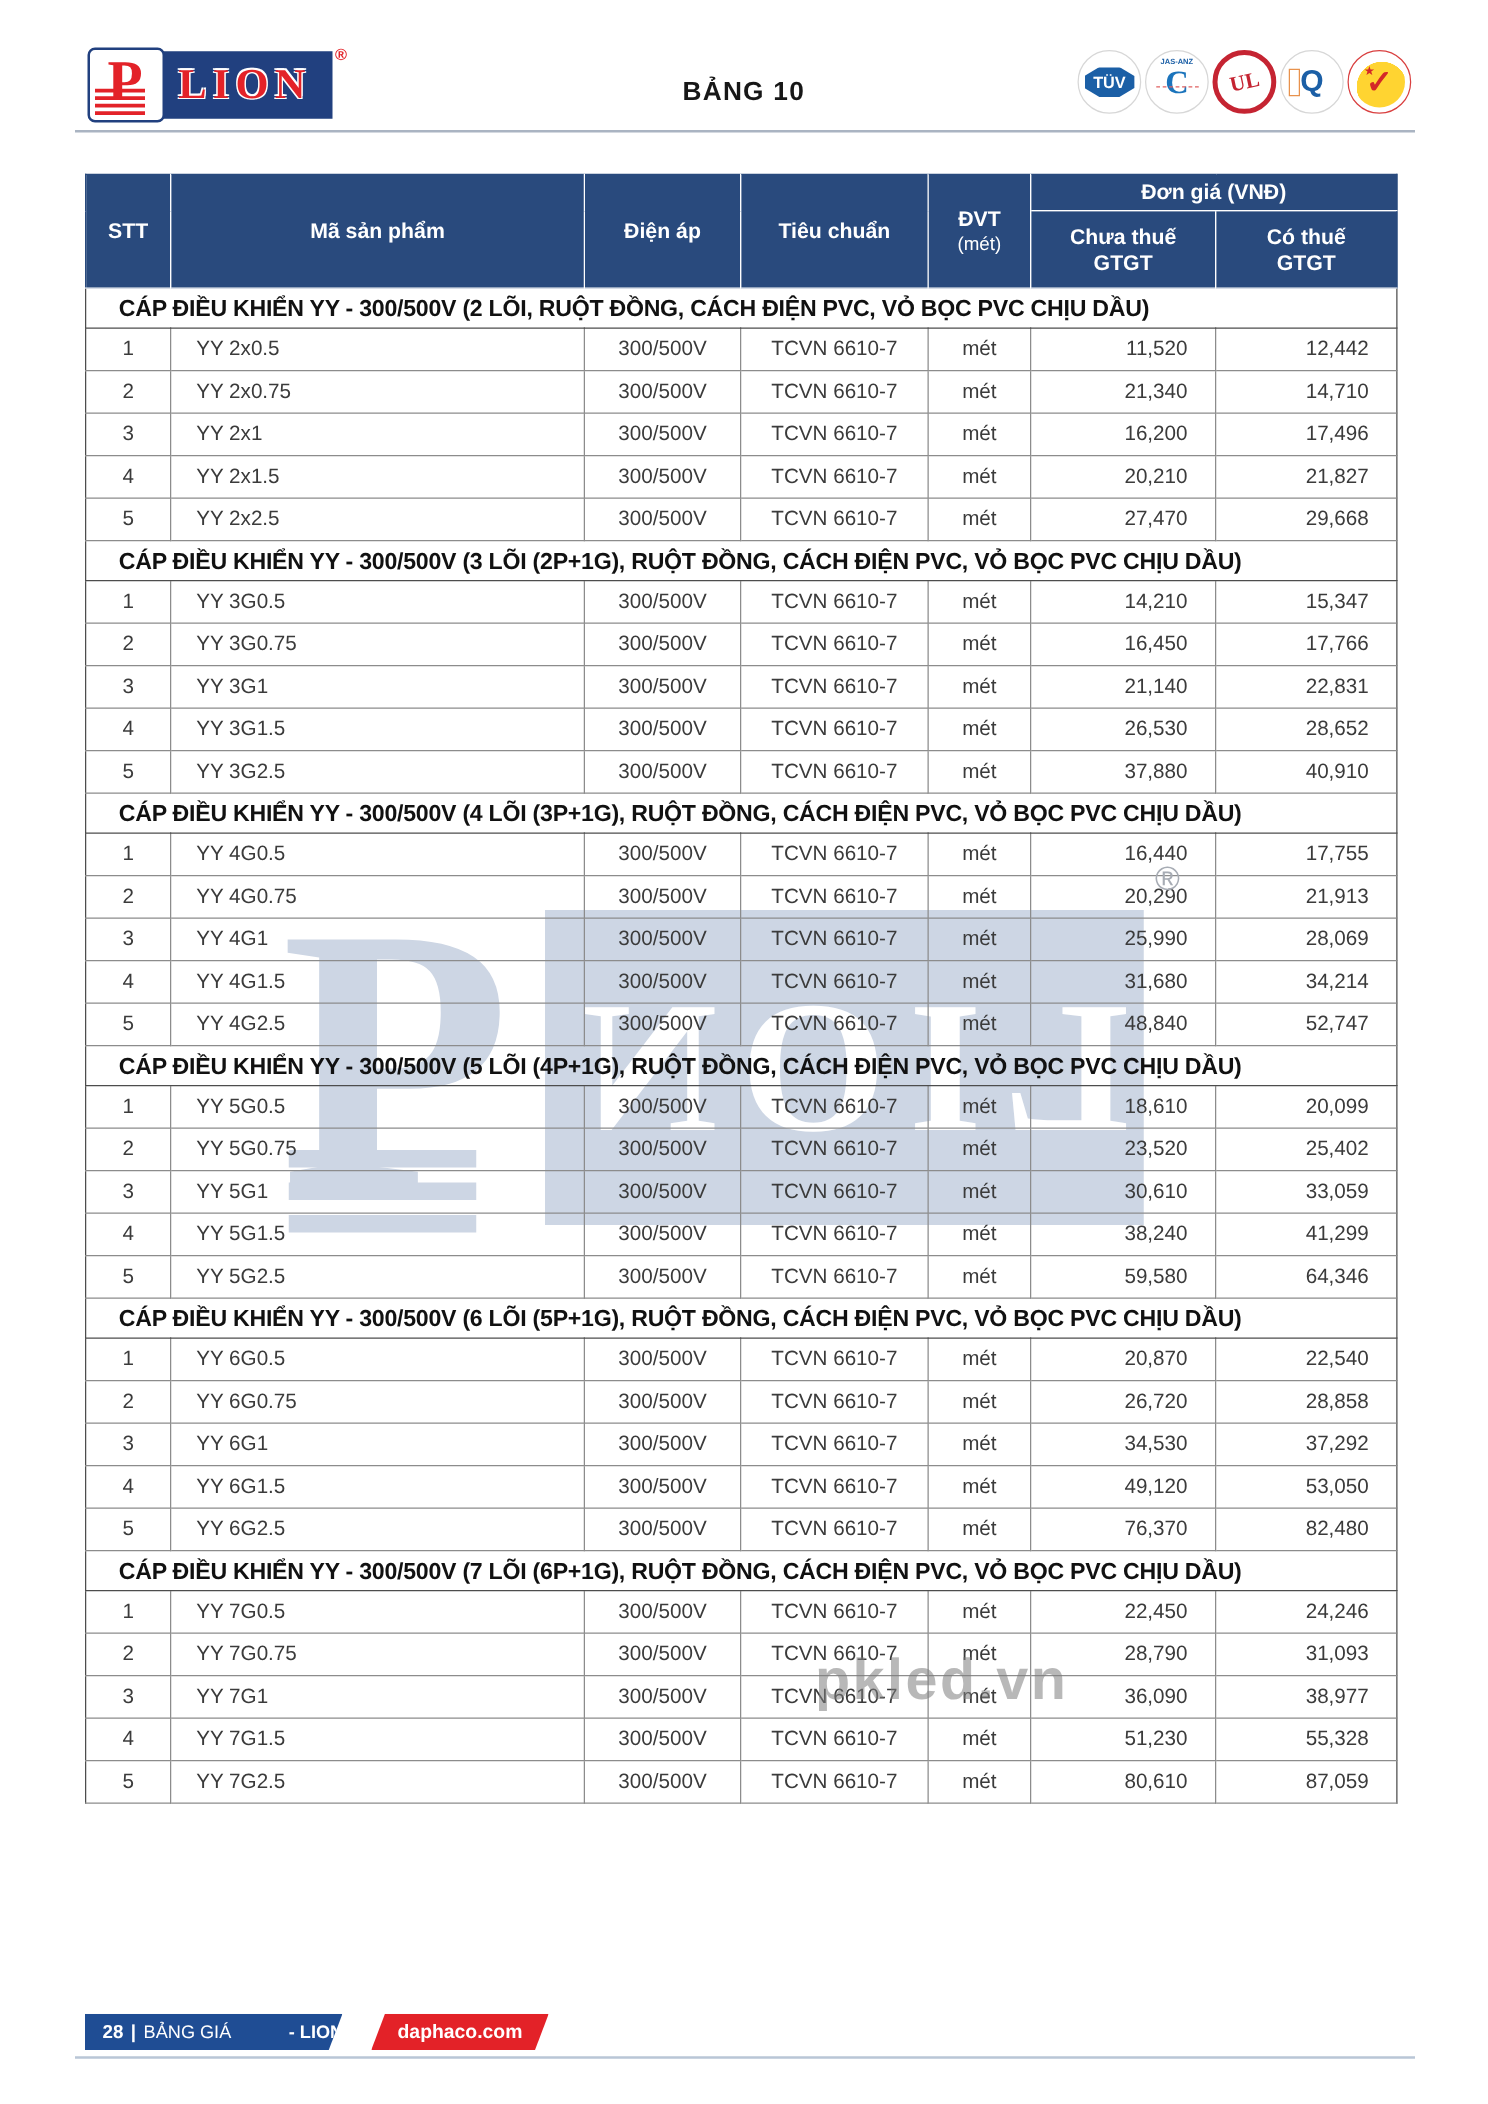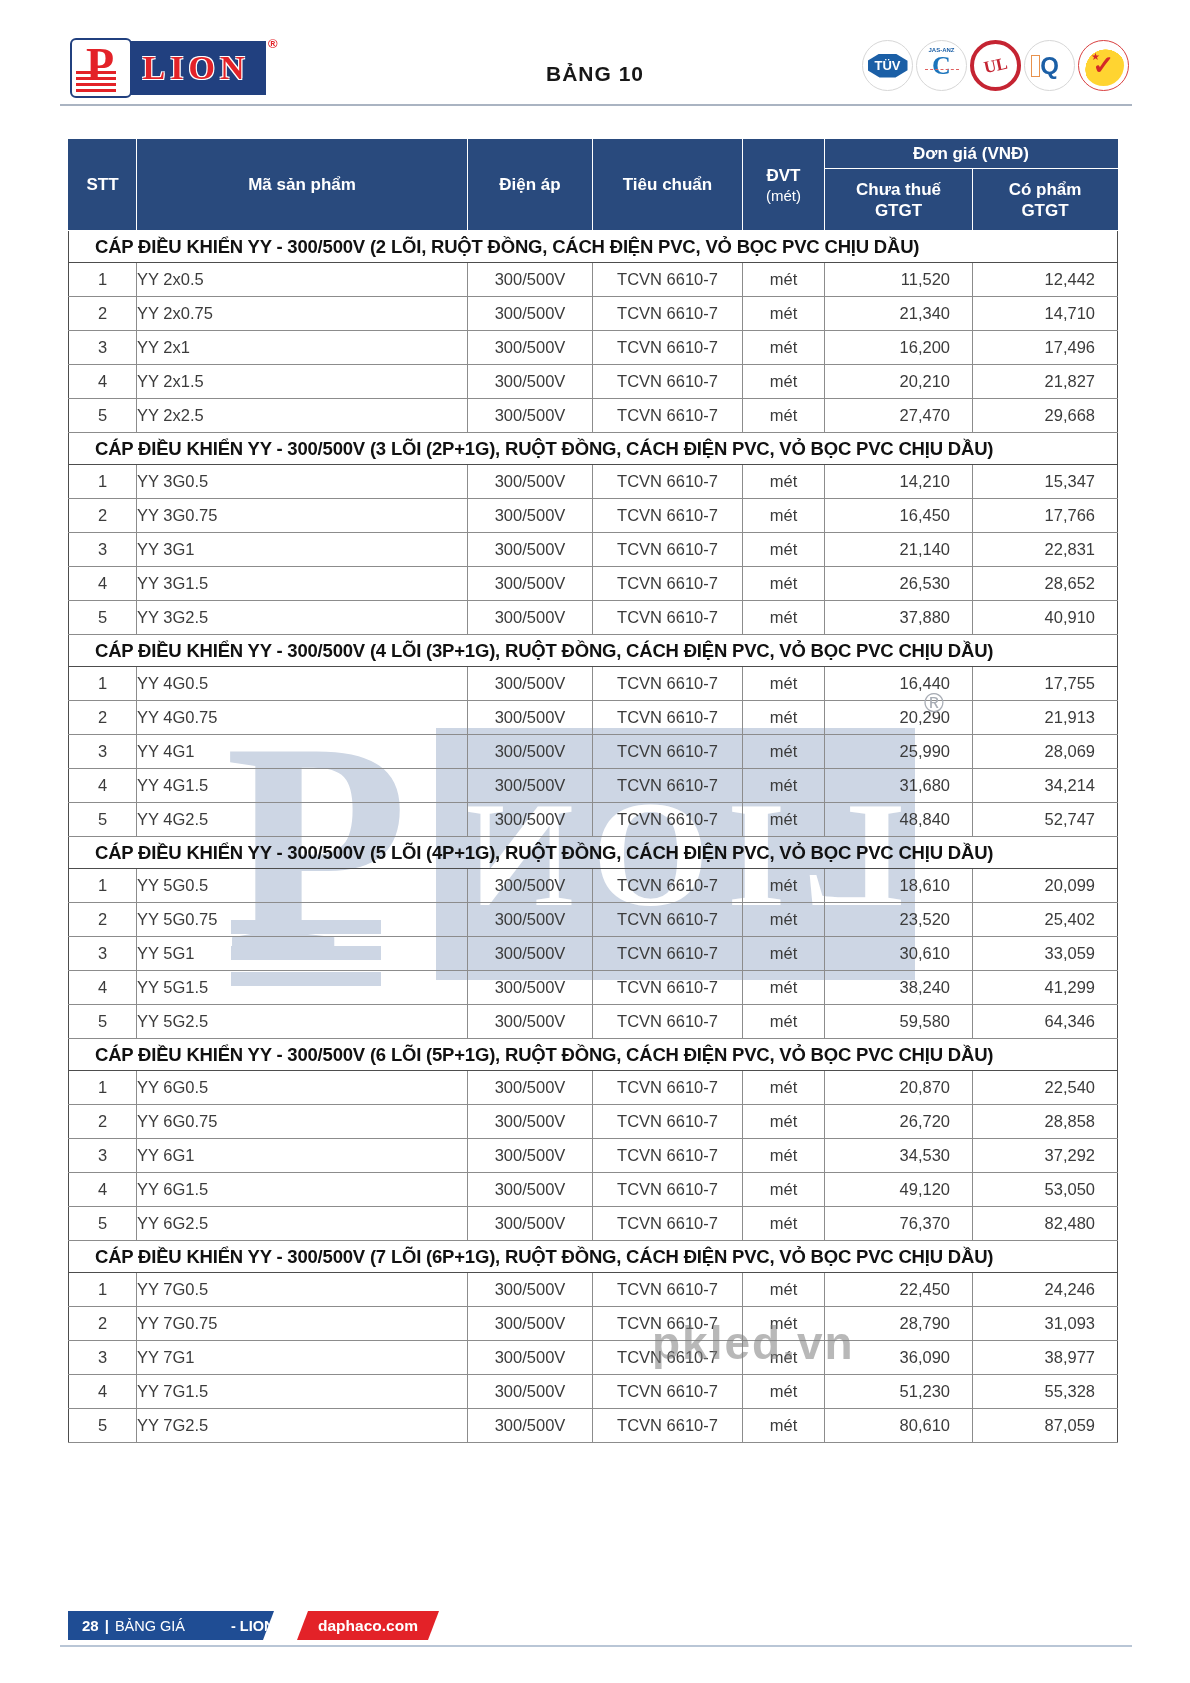--- a/index.html
+++ b/index.html
@@ -106,21 +106,21 @@
     font-weight:bold; color:#111; font-size:18.5px; height:32px;
     padding-left:26px; letter-spacing:-0.2px;
     border-top:1px solid #4d4d4d; border-bottom:1px solid #4d4d4d;
     border-left:1.5px solid #4d4d4d; border-right:1.5px solid #4d4d4d;
   }
   .data-row td { height:34px; border:1px solid #8c8c8c; border-top:none; }
   .data-row td { border-left:1px solid #6e6e6e; }
   .data-row td:first-child { border-left:1.5px solid #4d4d4d; }
   .data-row td:last-child { border-right:1.5px solid #4d4d4d; }
   .td-stt { text-align:center; }
-  .td-code { text-align:left; }
+  .td-code { text-align:left; padding-left:20px; }
   .td-volt,.td-std,.td-unit { text-align:center; }
   .td-ex,.td-inc { text-align:right; padding-right:22px; }
   .price-table { border:1.5px solid #4d4d4d; }
 
   
   .footer-band { position:absolute; left:68px; top:1611px; height:29px; display:flex; z-index:3;gap:29px; }
   .fb-blue {
     background:#1f4d94; color:#fff; height:29px; width:206px;
     display:flex; align-items:center; padding-left:14px; gap:6px;
     clip-path:polygon(0 0, 100% 0, calc(100% - 11px) 100%, 0 100%);
@@ -219,21 +219,21 @@
         <span class="unit-sub">(mét)</span>
       </th>
       <th colspan="2">Đơn giá (VNĐ)</th>
     </tr>
     <tr class="h2">
       <th class="two-line">
         <span>Chưa thuế</span><br>
         <span>GTGT</span>
       </th>
       <th class="two-line">
-        <span>Có phẩm</span><br>
+        <span>Có thuế</span><br>
         <span>GTGT</span>
       </th>
     </tr>
   </thead>
   <tbody>
       <tr class="sec-row">
     <td colspan="7">CÁP ĐIỀU KHIỂN YY - 300/500V (2 LÕI, RUỘT ĐỒNG, CÁCH ĐIỆN PVC, VỎ BỌC PVC CHỊU DẦU)</td>
   </tr>
       <tr class="data-row">
     <td class="td-stt">1</td>

